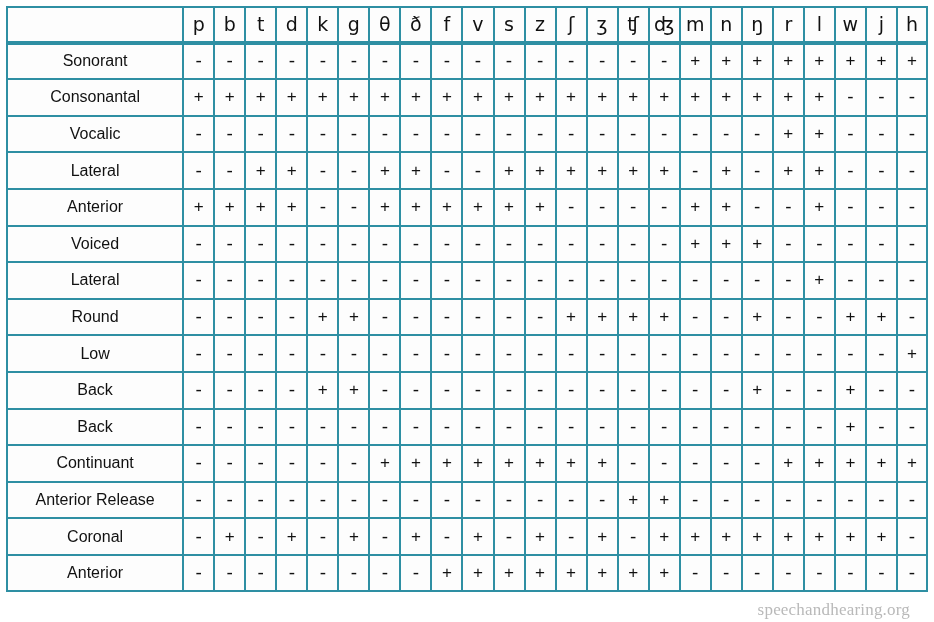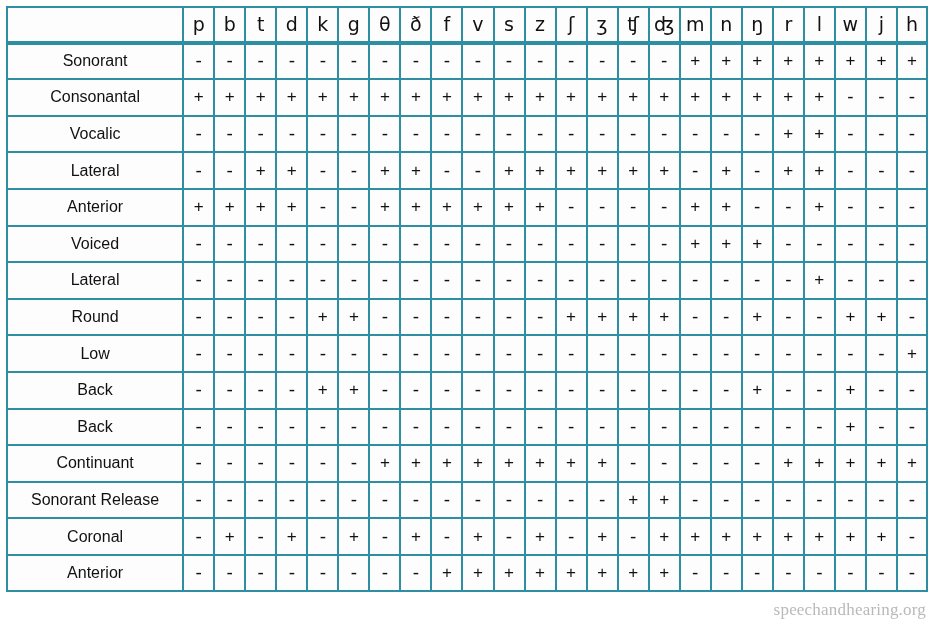--- a/index.html
+++ b/index.html
@@ -94,21 +94,21 @@
     font-weight: bold;
     color: #000000;
     font-family: "Liberation Sans", sans-serif;
   }
   td.value-cell.minus {
     font-size: 19px;
   }
 
   #watermark {
     position: absolute;
-    right: 8px;
+    right: 24px;
     bottom: 2px;
     font-family: "Liberation Serif", serif;
     font-size: 17px;
     color: #b9b9b9;
     letter-spacing: 0.2px;
     white-space: nowrap;
   }
 </style>
 </head>
 <body>
@@ -490,21 +490,21 @@
           <td class="value-cell minus">-</td>
           <td class="value-cell minus">-</td>
           <td class="value-cell minus">-</td>
           <td class="value-cell">+</td>
           <td class="value-cell">+</td>
           <td class="value-cell">+</td>
           <td class="value-cell">+</td>
           <td class="value-cell">+</td>
         </tr>
         <tr>
-          <td class="feature-label">Sonorant Release</td>
+          <td class="feature-label">Anterior Release</td>
           <td class="value-cell minus">-</td>
           <td class="value-cell minus">-</td>
           <td class="value-cell minus">-</td>
           <td class="value-cell minus">-</td>
           <td class="value-cell minus">-</td>
           <td class="value-cell minus">-</td>
           <td class="value-cell minus">-</td>
           <td class="value-cell minus">-</td>
           <td class="value-cell minus">-</td>
           <td class="value-cell minus">-</td>

